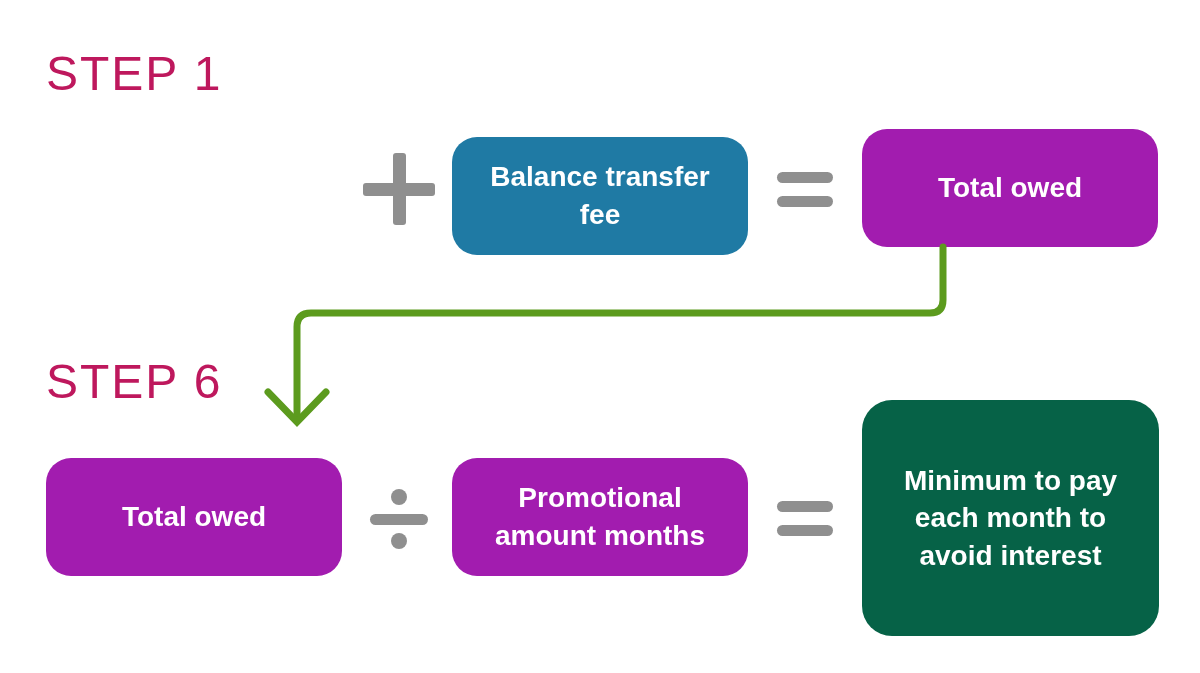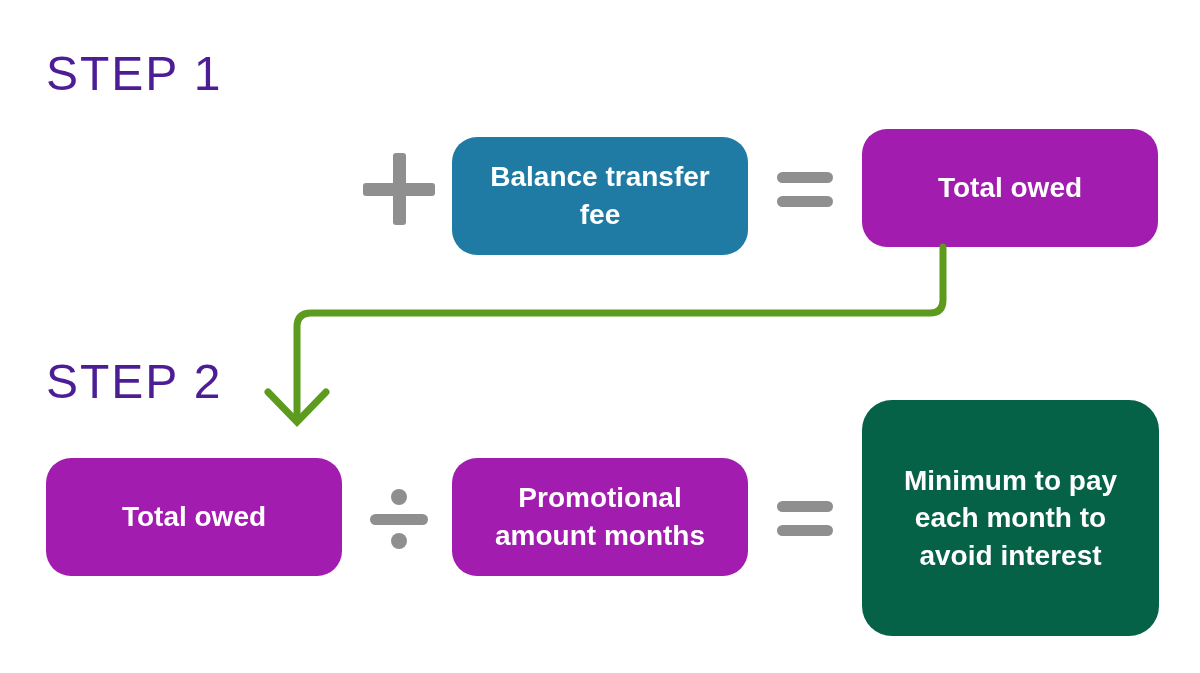--- a/index.html
+++ b/index.html
@@ -12,21 +12,21 @@
   .canvas {
     position: relative;
     width: 1200px; height: 673px;
     background: #ffffff;
   }
   .step-heading {
     position: absolute;
     font-size: 48px;
     font-weight: 300;
     letter-spacing: 2px;
-    color: #4c1d95;
+    color: #be185d;
     white-space: nowrap;
   }
   #step1-heading { left: 46px; top: 46px; }
   #step2-heading { left: 46px; top: 354px; }
 
   .box {
     position: absolute;
     width: 296px;
     height: 118px;
     border-radius: 25px;
@@ -105,21 +105,21 @@
 
   <div class="box green" id="s1-box3">
     <span>Total owed</span>
   </div>
 
   <svg id="flow-arrow" viewBox="0 0 1200 673" xmlns="http://www.w3.org/2000/svg" aria-hidden="true">
     <path d="M943,247 L943,300 Q943,313 930,313 L311,313 Q297,313 297,327 L297,418" fill="none" stroke="#5c9b1e" stroke-width="7" stroke-linecap="round"></path>
     <path d="M268,392 L297,422 L326,392" fill="none" stroke="#5c9b1e" stroke-width="7" stroke-linecap="round" stroke-linejoin="miter"></path>
   </svg>
 
-  <div class="step-heading" id="step2-heading">STEP 2</div>
+  <div class="step-heading" id="step2-heading">STEP 6</div>
 
   <div class="box green" id="s2-box1">
     <span>Total owed</span>
   </div>
 
   <div class="op" id="divide-icon">
     <div class="dot t"></div>
     <div class="bar"></div>
     <div class="dot b"></div>
   </div>

